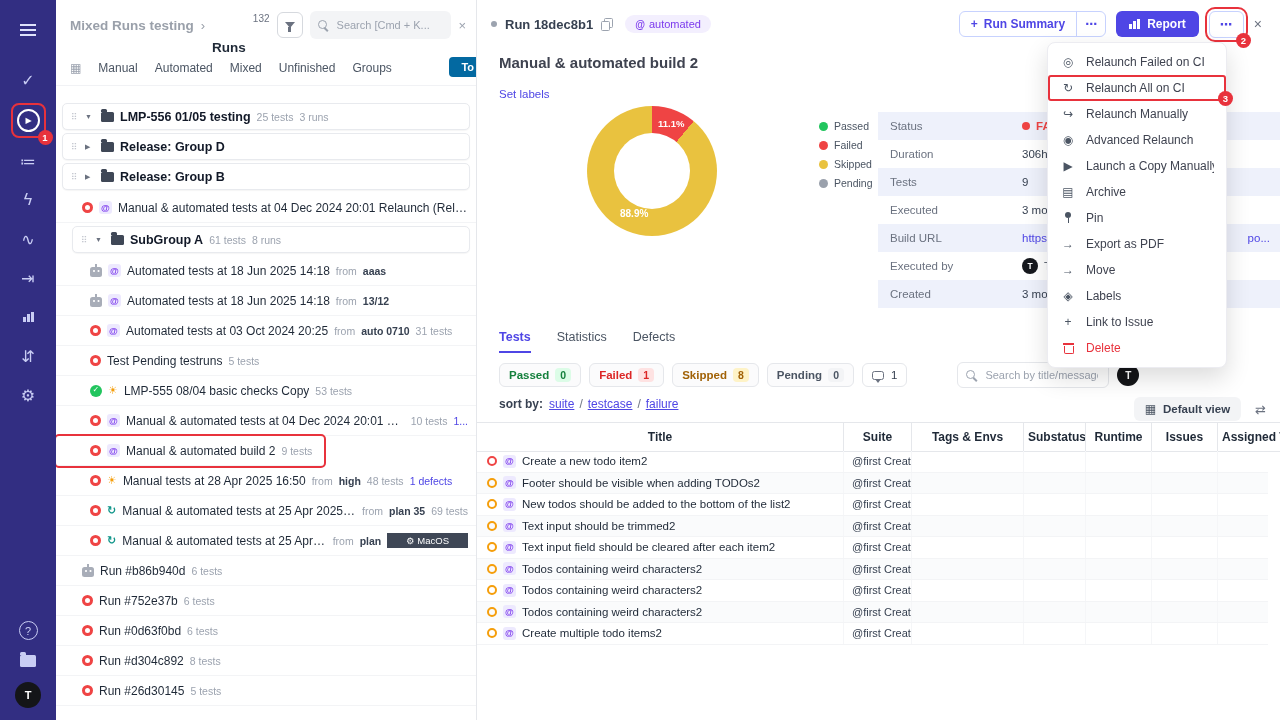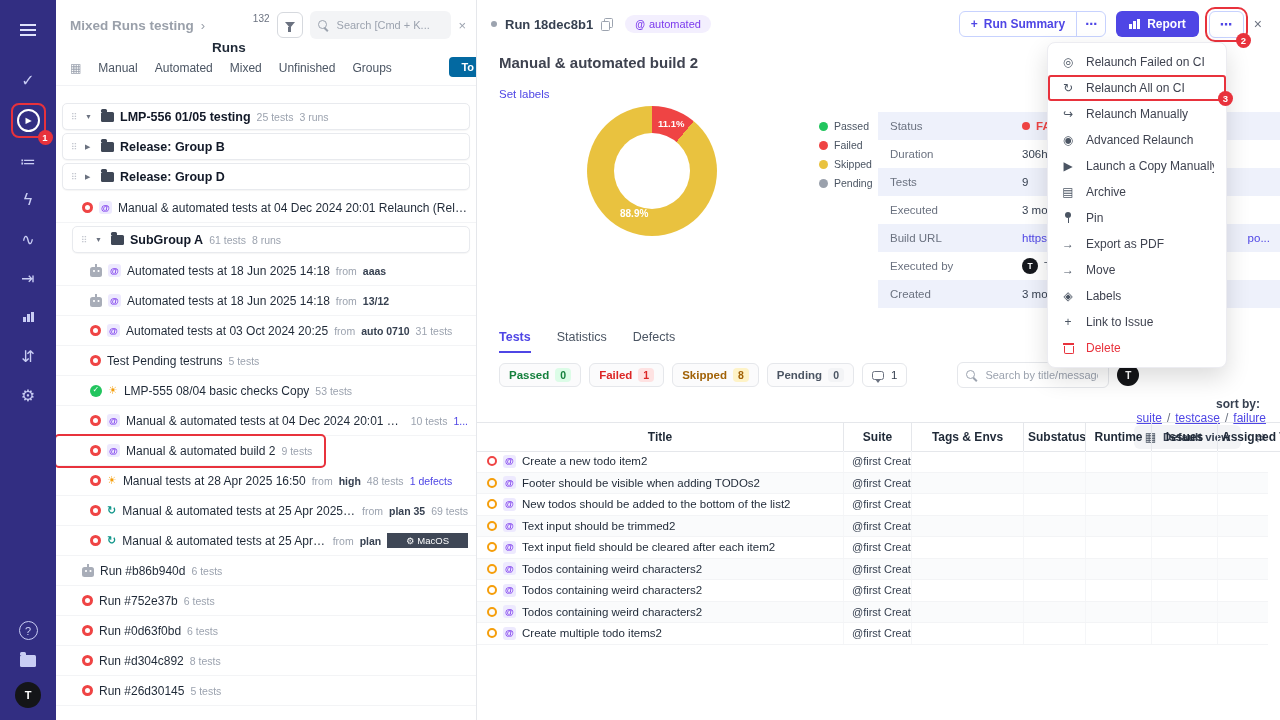--- a/index.html
+++ b/index.html
@@ -185,21 +185,21 @@
   .fpill.passed .flabel{color:#15803d;}.fpill.passed .fcount{background:#dcfce7;color:#15803d;}
   .fpill.failed .flabel{color:#dc2626;}.fpill.failed .fcount{background:#fee2e2;color:#dc2626;}
   .fpill.skipped .flabel{color:#a16207;}.fpill.skipped .fcount{background:#fef3c7;color:#a16207;}
   .fpill.pending .flabel{color:#4b5563;}.fpill.pending .fcount{background:#f3f4f6;color:#4b5563;}
   .commentchip{display:flex;align-items:center;gap:7px;border:1px solid #e5e7eb;border-radius:6px;
     padding:5px 9px;font-size:11.5px;color:#374151;cursor:pointer;}
   .tsearch{display:flex;align-items:center;gap:6px;border:1px solid #e5e7eb;border-radius:6px;height:26px;
     padding:0 8px;width:152px;margin-left:42px;background:#fff;}
   .tsearch input{border:none;outline:none;font-size:11px;color:#374151;width:100%;font-family:inherit;}
 
-  .sortrow{position:absolute;left:22px;top:397px;right:14px;display:flex;align-items:flex-end;flex-direction:column;}
+  .sortrow{position:absolute;left:22px;top:397px;right:14px;display:flex;align-items:flex-start;}
   .sortlabel{font-size:12px;font-weight:bold;color:#374151;margin-right:6px;}
   .slinks{display:flex;align-items:center;}
   .slink{font-size:12px;color:#4f46e5;text-decoration:underline;cursor:pointer;}
   .ssep{font-size:12px;color:#6b7280;margin:0 5px;}
   .ssep:empty{display:none;}
   .viewgrp{margin-left:auto;display:flex;align-items:center;gap:14px;}
   .viewbtn{display:flex;gap:7px;align-items:center;background:#f3f4f6;border-radius:6px;padding:5px 11px;
     font-size:11.5px;font-weight:bold;color:#374151;cursor:pointer;}
   .sliders{color:#6b7280;font-size:13px;cursor:pointer;}
 
@@ -310,30 +310,30 @@
 
         <span class="meta">3 runs</span>
 
       </div>
 
       <div class="trow folder">
         <span class="handle"></span>
         <span class="chev right"></span>
         <span class="ic folder"></span>
 
-        <span class="ttl">Release: Group B</span>
+        <span class="ttl">Release: Group D</span>
 
       </div>
 
       <div class="trow folder">
         <span class="handle"></span>
         <span class="chev right"></span>
         <span class="ic folder"></span>
 
-        <span class="ttl">Release: Group D</span>
+        <span class="ttl">Release: Group B</span>
 
       </div>
 
       <div class="trow run">
 
         <span class="ic failed"></span>
         <span class="extra at"></span>
         <span class="ttl">Manual &amp; automated tests at 04 Dec 2024 20:01 Relaunch (Relaunc</span>
 
       </div>

